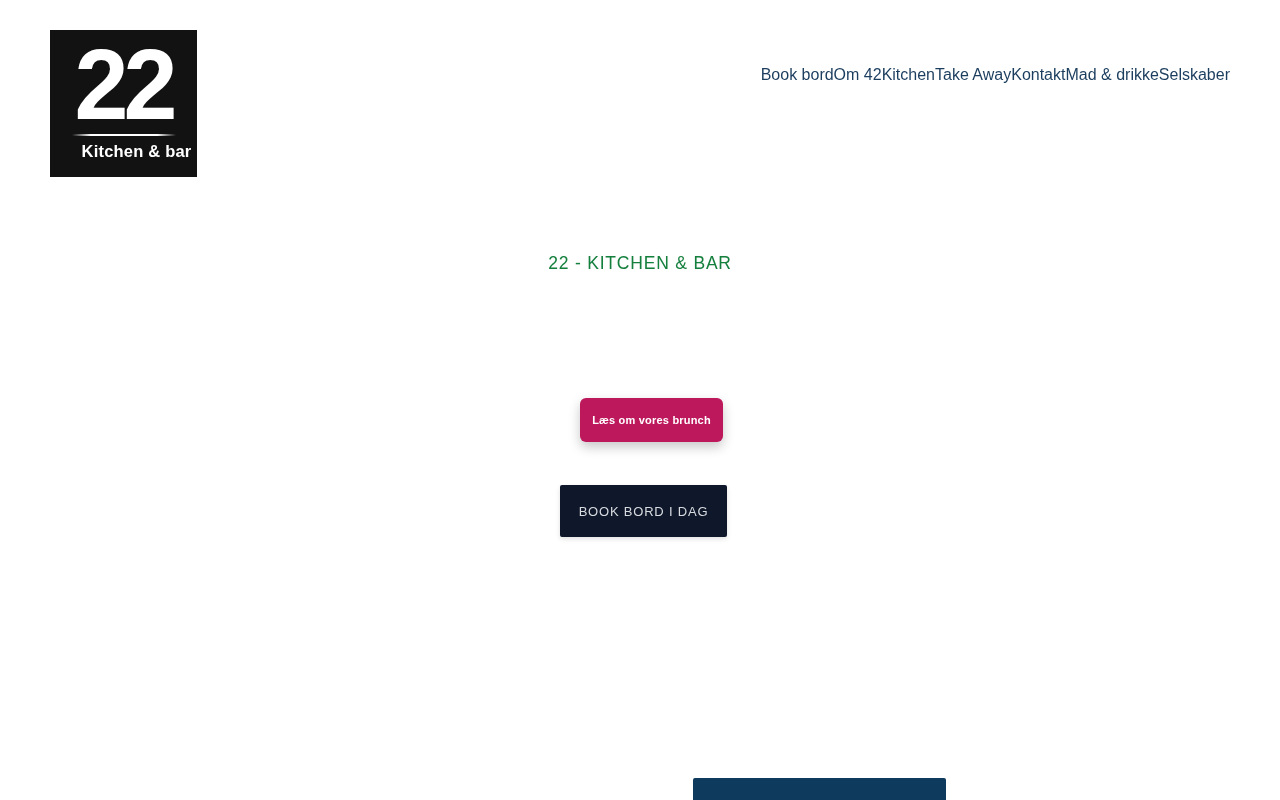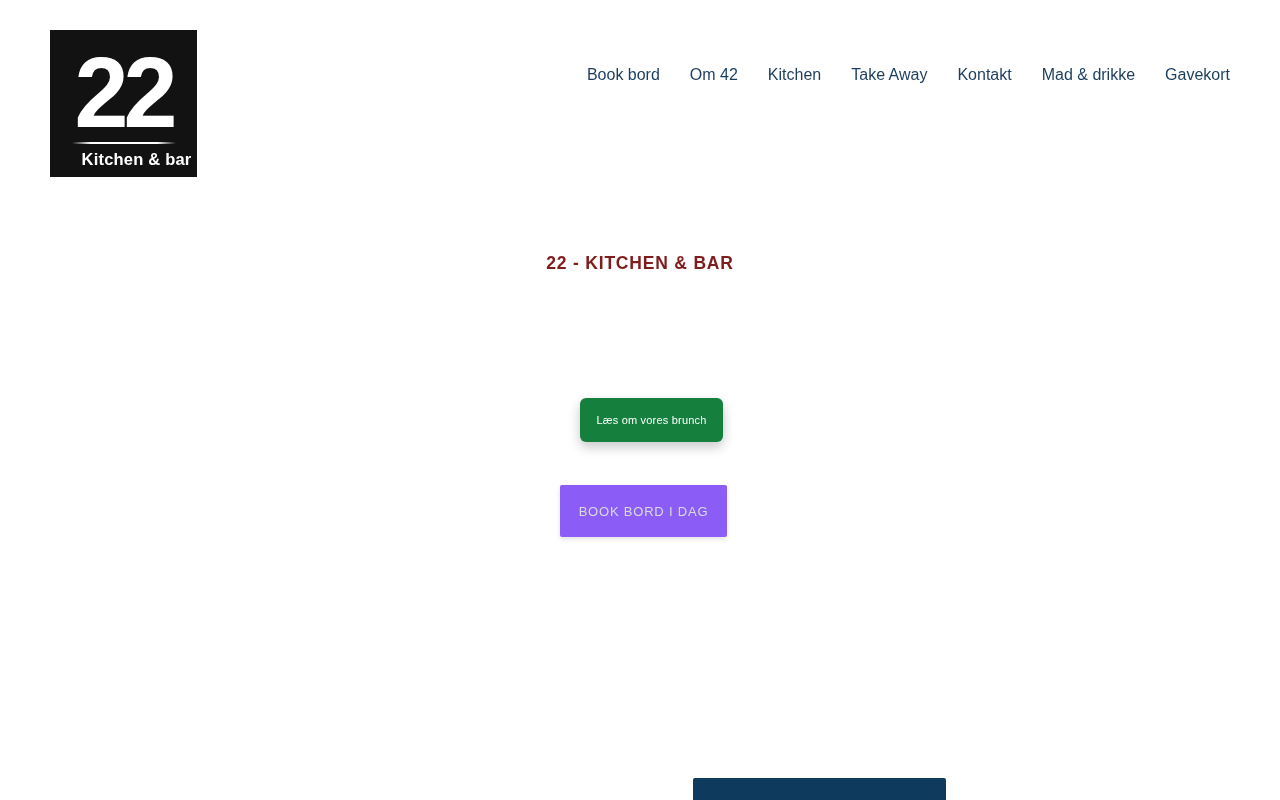--- a/index.html
+++ b/index.html
@@ -21,21 +21,21 @@
 
   .logo {
     position: absolute;
     left: 50px; top: 30px;
     width: 147px; height: 147px;
     background: #121212;
     display: flex;
     flex-direction: column;
     align-items: center;
     justify-content: flex-start;
-    padding-top: 14px;
+    padding-top: 6px;
     cursor: pointer;
   }
   .logo-number {
     color: #ffffff;
     font-size: 97px;
     font-weight: bold;
     letter-spacing: -5px;
     line-height: 1.0;
     transform: scaleY(1.04);
   }
@@ -53,67 +53,66 @@
     letter-spacing: 0.2px;
     white-space: nowrap;
     margin-left: 26px;
   }
 
   .main-nav {
     position: absolute;
     top: 66px;
     right: 50px;
     display: flex;
-    gap: 30px;
     align-items: center;
   }
   .nav-link {
     color: #1b3d5e;
     font-size: 16px;
     font-weight: 500;
     text-decoration: none;
     white-space: nowrap;
     cursor: pointer;
   }
 
   
   .hero-title {
     position: absolute;
     top: 253px;
     left: 0; right: 0;
     text-align: center;
-    color: #7f1d1d;
+    color: #15803d;
     font-size: 17.5px;
-    font-weight: 700;
+    font-weight: 400;
     letter-spacing: 0.8px;
     text-shadow: 0 0 2px rgba(240,240,240,0.7);
     white-space: nowrap;
   }
 
   .brunch-button {
     position: absolute;
     left: 580px; top: 398px;
     width: 143px; height: 44px;
-    background: #15803d;
+    background: #be185d;
     border: none;
     border-radius: 6px;
     color: #ffffff;
     font-family: "Liberation Sans", sans-serif;
     font-size: 11px;
-    font-weight: normal;
+    font-weight: bold;
     letter-spacing: 0.2px;
     box-shadow: 0 5px 12px rgba(0,0,0,0.22);
     cursor: pointer;
   }
 
   .book-button {
     position: absolute;
     left: 560px; top: 485px;
     width: 167px; height: 52px;
-    background: #8b5cf6;
+    background: #0f172a;
     border: none;
     border-radius: 2px;
     color: #d8dce0;
     font-family: "Liberation Sans", sans-serif;
     font-size: 13px;
     font-weight: 400;
     letter-spacing: 0.8px;
     box-shadow: 0 2px 5px rgba(0,0,0,0.12);
     cursor: pointer;
   }
@@ -140,21 +139,21 @@
     <div class="logo-tagline">Kitchen &amp; bar</div>
   </div>
 
   <nav class="main-nav">
     <a class="nav-link">Book bord</a>
     <a class="nav-link">Om 42</a>
     <a class="nav-link">Kitchen</a>
     <a class="nav-link">Take Away</a>
     <a class="nav-link">Kontakt</a>
     <a class="nav-link">Mad &amp; drikke</a>
-    <a class="nav-link">Gavekort</a>
+    <a class="nav-link">Selskaber</a>
   </nav>
 
 </header>
 
 <main>
 
   <h1 class="hero-title">22 - KITCHEN &amp; BAR</h1>
 
   <button class="brunch-button">Læs om vores brunch</button>
 

